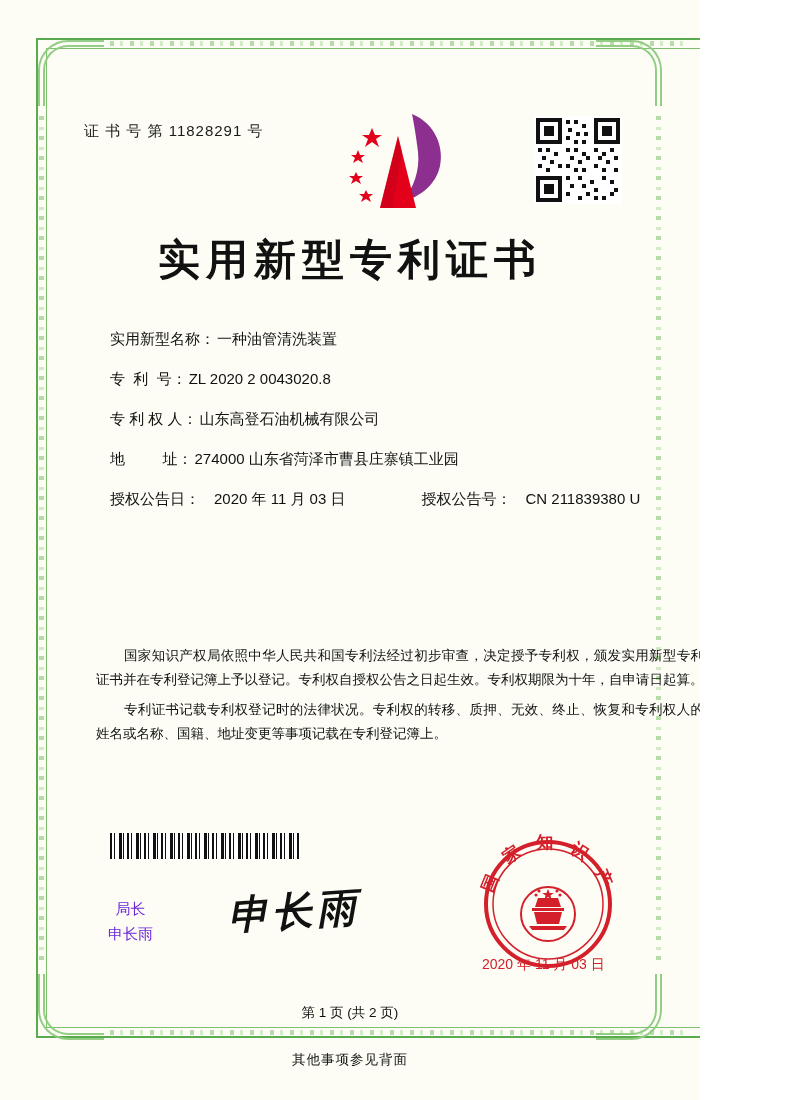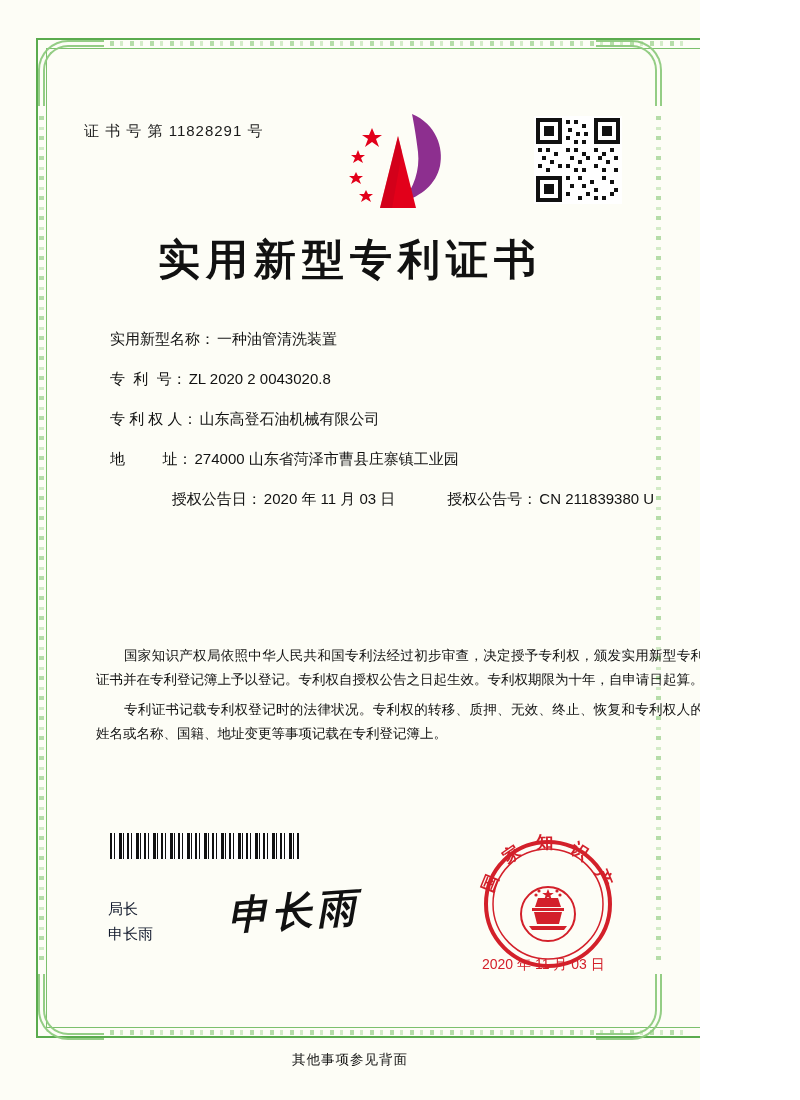--- a/index.html
+++ b/index.html
@@ -125,21 +125,21 @@
     margin-left: 14px;
   }
   .flabel {
     white-space: pre;
     flex: 0 0 auto;
   }
   .fvalue {
     margin-left: 2px;
     white-space: nowrap;
   }
-  .frow.two-col { justify-content: center; }
+  .frow.two-col { justify-content: flex-start; gap: 12px; }
   .frow .spacer { width: 52px; flex: 0 0 auto; }
 
   
   .paras {
     position: absolute;
     left: 96px;
     top: 644px;
     width: 608px;
     font-size: 13.5px;
     line-height: 24px;
@@ -165,21 +165,22 @@
       #111 13px, #111 14px, #fff 14px, #fff 17px);
   }
 
   
   .sig-label {
     position: absolute;
     left: 108px;
     top: 896px;
     font-size: 15px;
     line-height: 25px;
-    color: #0f172a;
+    color: #6d28d9;
+    text-align: center;
   }
   .sig-hand {
     position: absolute;
     left: 228px;
     top: 884px;
     font-family: "DejaVu Serif", serif;
     font-size: 40px;
     font-style: italic;
     font-weight: bold;
     color: #111;
@@ -386,14 +387,15 @@
           <circle cx="-9" cy="-23" r="1.6"></circle>
             <circle cx="-12" cy="-19" r="1.6"></circle>
           <circle cx="9" cy="-23" r="1.6"></circle>
             <circle cx="12" cy="-19" r="1.6"></circle>
         </g>
       </g>
     </svg>
   </div>
   <div class="seal-date">2020 年 11 月 03 日</div>
 
+  <div class="page-no">第 1 页 (共 2 页)</div>
   <div class="back-note">其他事项参见背面</div>
 </div>
 
 </body></html>

